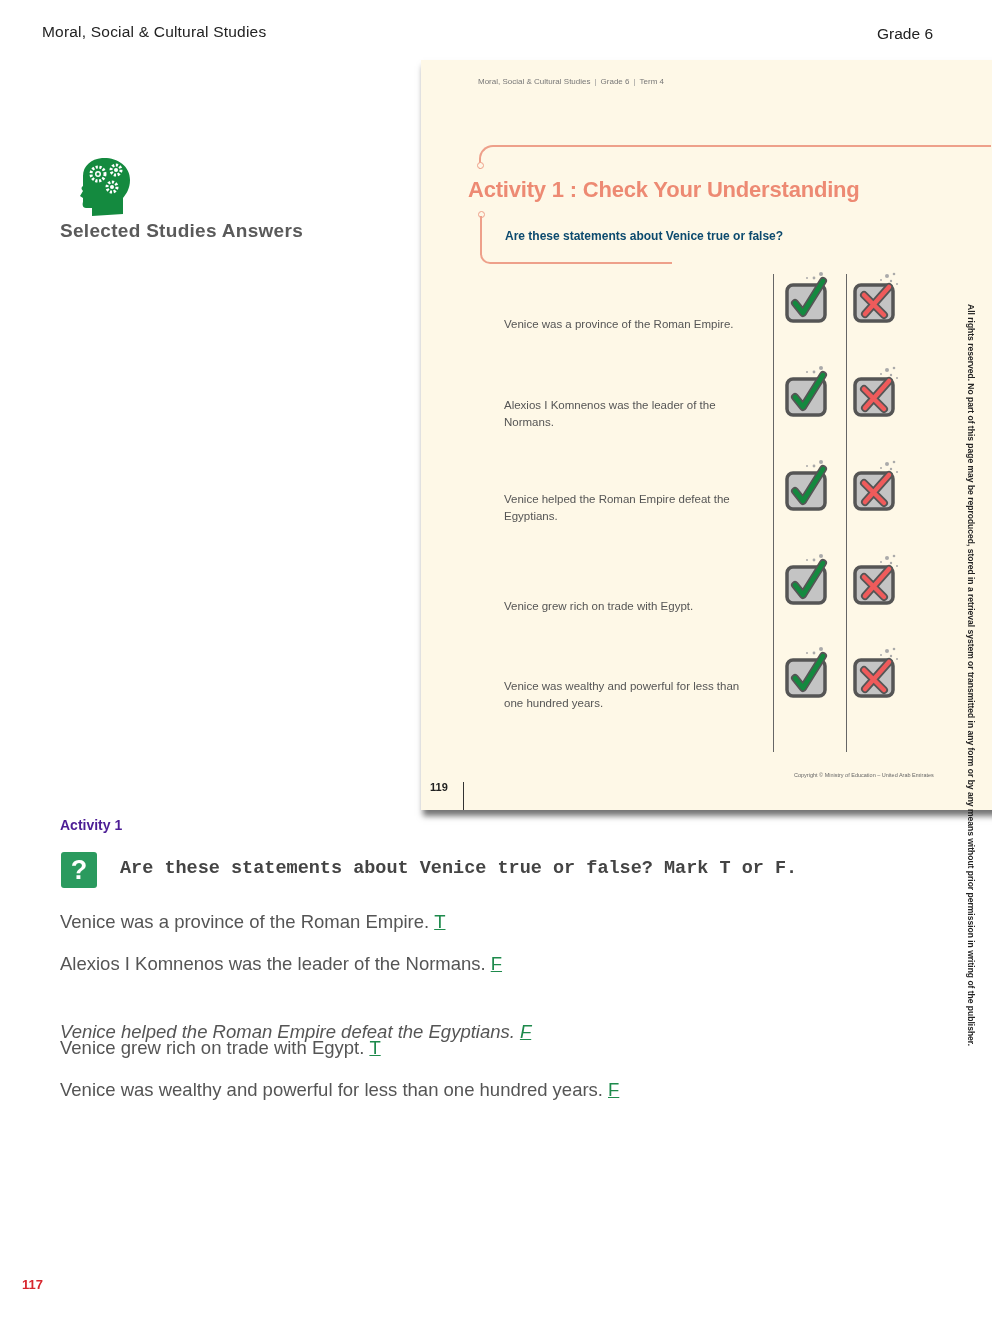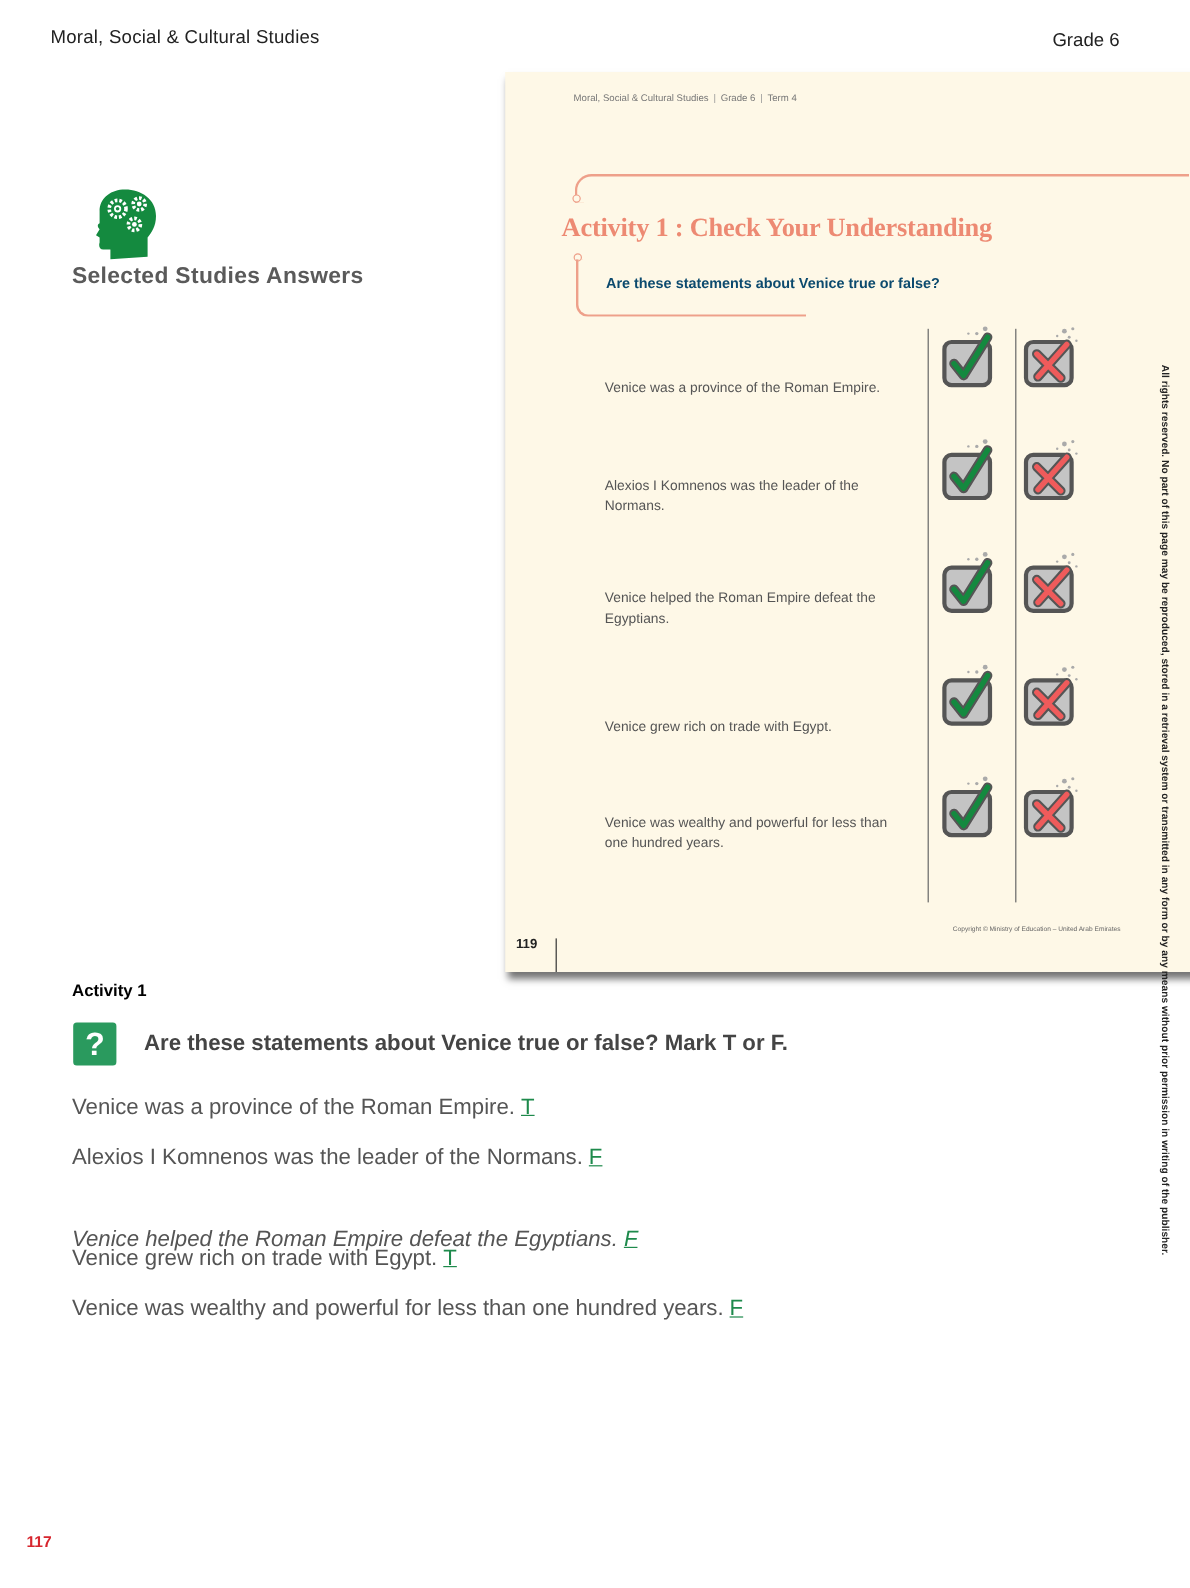--- a/index.html
+++ b/index.html
@@ -16,42 +16,42 @@
   
   .embed {
     position:absolute; left:421px; top:60px; width:580px; height:750px;
     background:#fef8e7;
     box-shadow: 2px 6px 6px rgba(0,0,0,0.55);
   }
   .embed-bc { position:absolute; left:57px; top:17px; font-size:8px; color:#777; font-family:"Liberation Sans", sans-serif; }
   .embed-bc .sep { margin:0 4px; color:#999; }
   .deco-top { position:absolute; left:58px; top:85px; width:510px; height:22px; border-top:2px solid #eea08a; border-left:2px solid #eea08a; border-top-left-radius:14px; }
   .deco-dot { position:absolute; width:5px; height:5px; border:1.5px solid #eea08a; border-radius:50%; background:#fef8e7; }
-  .embed-title { position:absolute; left:47px; top:117px; font-size:22px; font-weight:bold; color:#ed8a73; font-family:Liberation Serif, serif; letter-spacing:-0.2px; }
+  .embed-title { position:absolute; left:47px; top:117px; font-size:22px; font-weight:bold; color:#ed8a73; font-family:Liberation Sans, sans-serif; letter-spacing:-0.2px; }
   .deco-bot { position:absolute; left:59px; top:156px; width:190px; height:46px; border-left:2px solid #eea08a; border-bottom:2px solid #eea08a; border-bottom-left-radius:10px; }
   .embed-q { position:absolute; left:84px; top:169px; font-size:12px; font-weight:bold; color:#0c4a6e; font-family:"Liberation Sans", sans-serif; }
 
   .vline { position:absolute; top:214px; width:1px; height:478px; background:#666; }
   .row { position:absolute; left:0; width:560px; height:94px; }
   .row-text { position:absolute; left:83px; width:255px; font-size:11.5px; color:#555; line-height:17px; font-family:"Liberation Sans", sans-serif; }
   .ico { position:absolute; width:50px; height:56px; }
 
   .embed-copy { position:absolute; left:373px; top:712px; font-size:5.5px; color:#666; font-family:"Liberation Sans", sans-serif; }
   .embed-pg { position:absolute; left:9px; top:721px; font-size:11px; font-weight:bold; color:#222; font-family:"Liberation Sans", sans-serif; }
   .embed-pg-line { position:absolute; left:42px; top:722px; width:1px; height:28px; background:#333; }
 
   .rights {
     position:absolute; left:962px; top:304px; width:14px; height:760px;
     writing-mode:vertical-rl; font-size:8.5px; font-weight:bold; color:#222;
     font-family:"Liberation Sans", sans-serif; white-space:nowrap;
   }
 
-  .act-label { position:absolute; left:60px; top:817px; font-size:14px; font-weight:bold; color:#000000; font-family:"Liberation Sans", sans-serif; }
+  .act-label { position:absolute; left:60px; top:817px; font-size:14px; font-weight:bold; color:#4c1d95; font-family:"Liberation Sans", sans-serif; }
   .q-badge { position:absolute; left:61px; top:852px; width:36px; height:36px; background:#2a9a5e; border-radius:3px; color:#fff; font-weight:bold; font-size:27px; text-align:center; line-height:36px; font-family:"Liberation Sans", sans-serif; }
-  .q-text { position:absolute; left:120px; top:858px; font-size:18.5px; font-weight:bold; color:#444; font-family:Liberation Sans, sans-serif; }
+  .q-text { position:absolute; left:120px; top:858px; font-size:18.5px; font-weight:bold; color:#444; font-family:Liberation Mono, monospace; }
 
   .ans { position:absolute; left:60px; font-size:18.5px; color:#555; font-family:"Liberation Sans", sans-serif;text-align:right; }
   .ans .mark { color:#1e8a4c; text-decoration:underline; margin-left:5px; }
 
   .page-num { position:absolute; left:22px; top:1277px; font-size:13px; font-weight:bold; color:#d7262e; font-family:"Liberation Sans", sans-serif; }
 </style>
 </head>
 <body>
 
 <div class="hdr-left">Moral, Social &amp; Cultural Studies</div>

